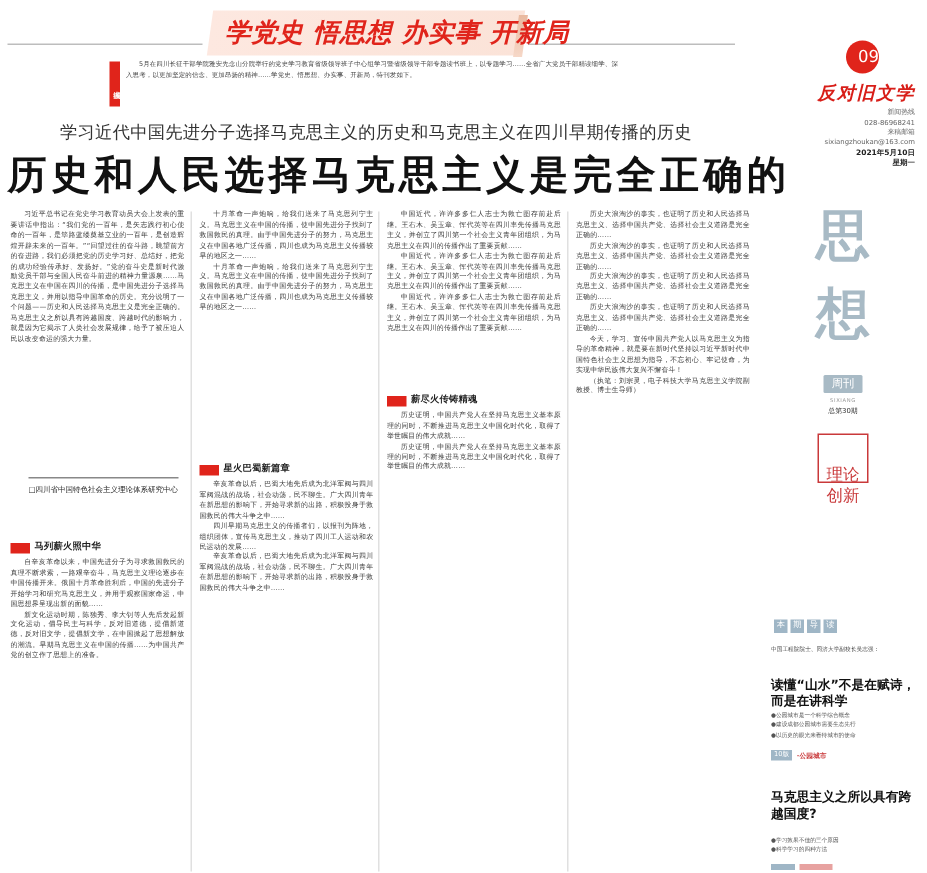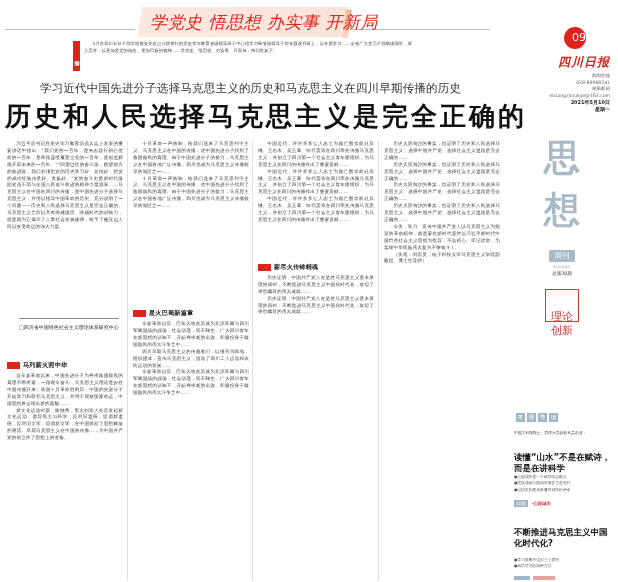--- a/index.html
+++ b/index.html
@@ -6,21 +6,21 @@
   html, body { width:618px; height:582px; background:#ffffff; overflow:hidden; }
   body { font-family:"DejaVu Sans", sans-serif; color:#333; position:relative; }
 
   .banner-line { position:absolute; top:29px; height:1px; background:#bdbdbd; }
   .banner-line.left { left:5px; width:130px; }
   .banner-line.right { left:352px; width:138px; }
   .banner { position:absolute; left:140px; top:7px; width:208px; height:30px;
     background:linear-gradient(90deg,#fde8e0 0%,#fbe3d8 100%);
     transform:skewX(-8deg); }
   .banner-text { position:absolute; left:150px; top:9px; width:190px; height:26px;
-    color:#e0241b; font-size:17px; font-weight:normal; font-style:italic; letter-spacing:0.5px;
+    color:#e0241b; font-size:17px; font-weight:bold; font-style:italic; letter-spacing:0.5px;
     text-align:center; line-height:26px; white-space:nowrap; }
   .banner-tail { position:absolute; left:344px; top:10px; width:6px; height:28px;
     background:linear-gradient(180deg,#e9b99f,#f6d8c8); transform:skewX(-8deg); }
 
   .editor-tag { position:absolute; left:73px; top:41px; width:7px; height:30px; background:#e0241b;
     color:#fff; font-size:5px; line-height:7px; text-align:center; writing-mode:vertical-rl; }
   .editor-note { position:absolute; left:84px; top:40px; width:330px; font-size:4.3px; line-height:7.4px;
     color:#444; text-indent:2em; letter-spacing:0.1px; }
 
   .masthead { position:absolute; left:540px; top:27px; width:70px; text-align:right; }
@@ -80,21 +80,21 @@
 <div class="banner-line right"></div>
 <div class="banner"></div>
 <div class="banner-tail"></div>
 <div class="banner-text">学党史 悟思想 办实事 开新局</div>
 
 <div class="editor-tag">编者按</div>
 <div class="editor-note">5月在四川长征干部学院雅安先念山分院举行的党史学习教育省级领导班子中心组学习暨省级领导干部专题读书班上，以专题学习……全省广大党员干部精读细学、深入思考，以更加坚定的信念、更加昂扬的精神……学党史、悟思想、办实事、开新局，特刊发如下。</div>
 
 <div class="masthead">
   <div class="page-num">09</div>
-  <div class="paper-name">四川日报</div>
+  <div class="paper-name">反对旧文学</div>
   <div class="mast-info">
     <div>新闻热线</div>
     <div>028-86968241</div>
     <div>来稿邮箱</div>
     <div>sixiangzhoukan@163.com</div>
     <div class="b">2021年5月10日</div>
     <div class="b">星期一</div>
   </div>
 </div>
 
@@ -120,21 +120,21 @@
 <div class="guide-title">读懂“山水”不是在赋诗，而是在讲科学</div>
 <div class="guide-bullets">
   <div>●公园城市是一个科学综合概念</div>
   <div>●建设成都公园城市需要生态先行</div>
   <div>●以历史的眼光来看待城市的使命</div>
 </div>
 <div class="guide-ref">
   <span class="pg">10版</span>
   <span class="lbl">·公园城市</span>
 </div>
-<div class="guide2-title">不断推进马克思主义中国化时代化?</div>
+<div class="guide2-title">马克思主义之所以具有跨越国度?</div>
 <div class="guide2-bullets">
   <div>●学习效果不佳的三个原因</div>
   <div>●科学学习的四种方法</div>
 </div>
 <div class="guide2-ref">
   <span class="pg"></span>
   <span class="lbl"></span>
 </div>
 
 <div class="subtitle">学习近代中国先进分子选择马克思主义的历史和马克思主义在四川早期传播的历史</div>

